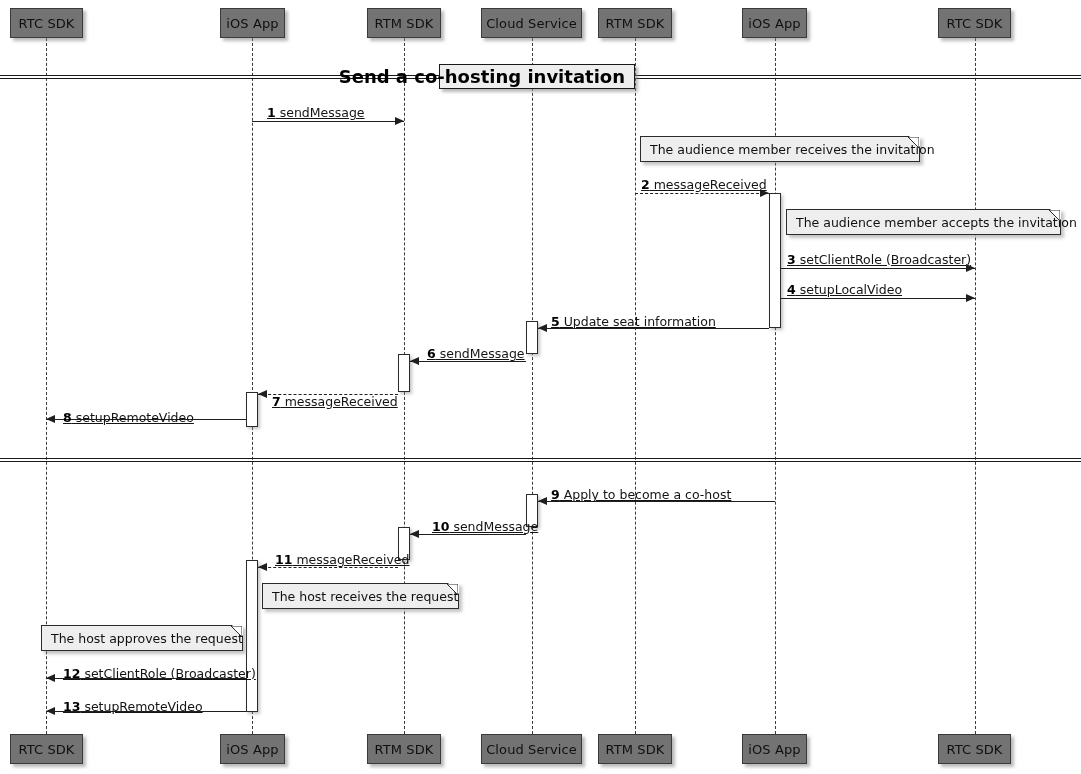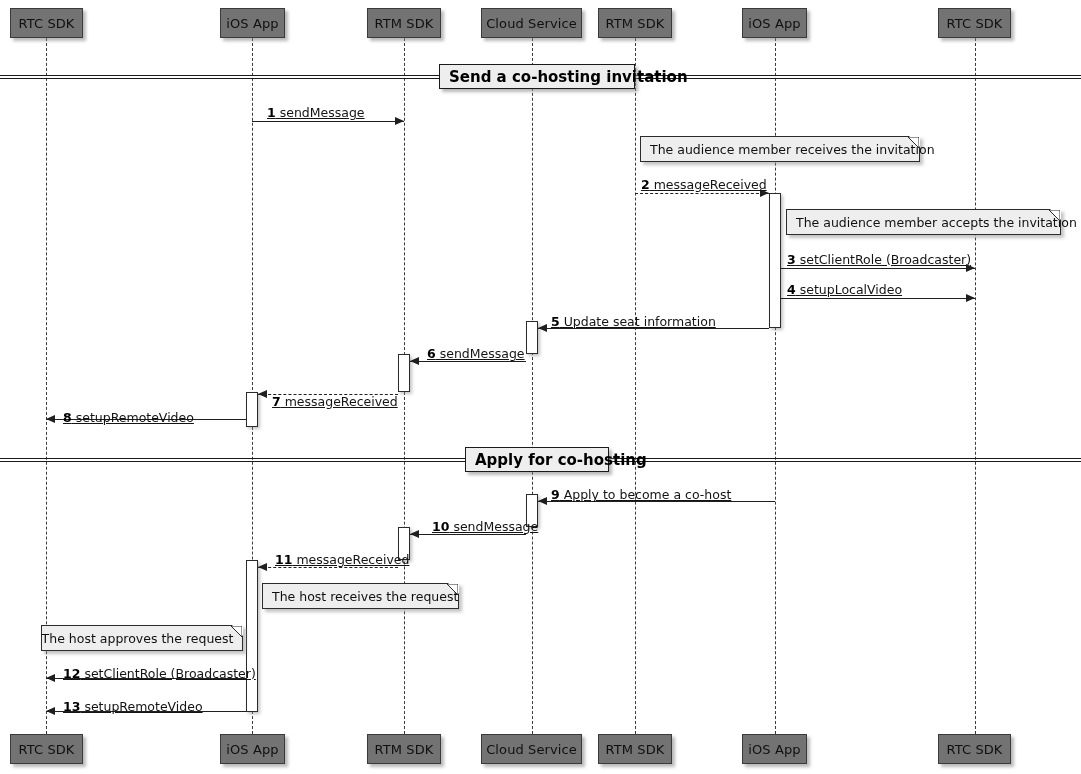--- a/index.html
+++ b/index.html
@@ -61,26 +61,26 @@
     border-top: 1.4px solid #1A1A1A;
     border-bottom: 1.4px solid #1A1A1A;
     box-sizing: border-box;
   }
   .divider-label {
     position: absolute;
     box-sizing: border-box;
     background: #EEEEEE;
     border: 1.6px solid #1A1A1A;
     box-shadow: 3px 3px 3px rgba(130,130,130,0.55);
-    font-size: 15px;
+    font-size: 18px;
     font-weight: bold;
     color: #000000;
     display: flex;
     align-items: center;
-    justify-content: flex-start;
+    justify-content: flex-end;
     white-space: nowrap;
     padding: 0 9px;
     height: 25px;
   }
 
   
   .note {
     position: absolute;
     box-sizing: border-box;
     background: #EEEEEE;
@@ -212,23 +212,20 @@
       <span>iOS App</span>
     </div>
     <div class="participant" style="left: 938px; top: 734px; width: 73px; height: 30px;">
       <span>RTC SDK</span>
     </div>
     <div class="divider-line" style="top: 75px;"></div>
     <div class="divider-label" style="left: 439px; top: 64px; width: 196px;">
       <span>Send a co-hosting invitation</span>
     </div>
     <div class="divider-line" style="top: 458px;"></div>
-    <div class="divider-label" style="left: 465px; top: 447px; width: 144px;">
-      <span>Apply for co-hosting</span>
-    </div>
     <div class="activation" style="left: 769px; top: 193px; height: 135px;"></div>
     <div class="activation" style="left: 526px; top: 321px; height: 33px;"></div>
     <div class="activation" style="left: 398px; top: 354px; height: 38px;"></div>
     <div class="activation" style="left: 246px; top: 392px; height: 35px;"></div>
     <div class="activation" style="left: 526px; top: 494px; height: 33px;"></div>
     <div class="activation" style="left: 398px; top: 527px; height: 33px;"></div>
     <div class="activation" style="left: 246px; top: 560px; height: 152px;"></div>
     <div class="msg-line" style="left: 252px; top: 121px; width: 152px;"></div>
     <div class="arrowhead right" style="top: 117px; left: 395px;"></div>
     <div class="msg-label" style="left: 267px; top: 105px;"><b>1</b><span> sendMessage</span></div>
@@ -279,19 +276,19 @@
       <svg class="note-fold" viewBox="0 0 11 11">
         <path d="M0 0 L11 11 L11 0 Z" fill="#FFFFFF" stroke="#2B2B2B" stroke-width="1"></path>
       </svg>
     </div>
     <div class="note" style="left: 786px; top: 209px; width: 275px;">
       <span class="note-inner">The audience member accepts the invitation</span>
       <svg class="note-fold" viewBox="0 0 11 11">
         <path d="M0 0 L11 11 L11 0 Z" fill="#FFFFFF" stroke="#2B2B2B" stroke-width="1"></path>
       </svg>
     </div>
-    <div class="note" style="left: 41px; top: 625px; width: 202px; justify-content: center;">
+    <div class="note" style="left: 41px; top: 625px; width: 202px;">
       <span class="note-inner">The host approves the request</span>
       <svg class="note-fold" viewBox="0 0 11 11">
         <path d="M0 0 L11 11 L11 0 Z" fill="#FFFFFF" stroke="#2B2B2B" stroke-width="1"></path>
       </svg>
     </div>
   </div>
 
 </body></html>

